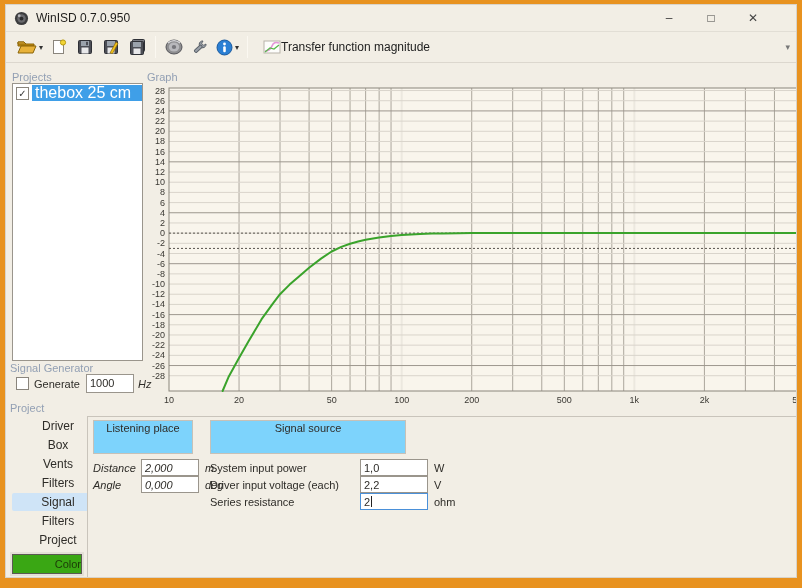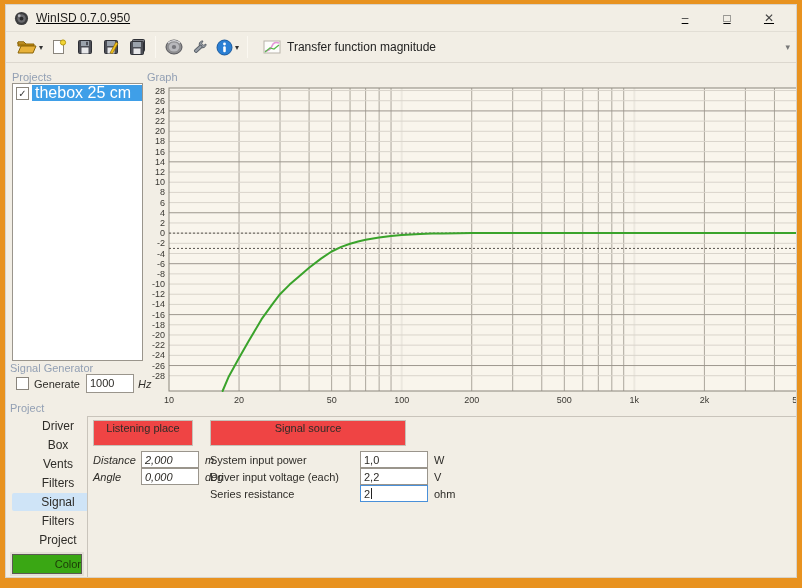--- a/index.html
+++ b/index.html
@@ -12,31 +12,31 @@
     --sel-blue:#3f9fe8;
     --nav-sel:#cfe4f7;
     --orange:#e8921f;
   }
   *{box-sizing:border-box;margin:0;padding:0;font-family:"Liberation Sans",sans-serif;}
   body{margin:0;background:#888;}
   .frame{width:802px;height:588px;background:var(--orange);padding:4px 5px 10px 5px;}
   .window{width:100%;height:100%;background:var(--bg);position:relative;overflow:hidden;border:1px solid #d8d3ca;}
 
   
-  .titlebar{height:26px;display:flex;align-items:center;padding:0 10px 0 8px;background:var(--bg);text-decoration:underline;}
+  .titlebar{height:26px;display:flex;align-items:center;padding:0 26px 0 8px;background:var(--bg);}
   .title-text{font-size:12px;color:#1d1c1a;margin-left:7px;}
   .win-controls{margin-left:auto;display:flex;align-items:center;gap:8px;}
   .win-btn{width:34px;height:22px;display:flex;align-items:center;justify-content:center;font-size:12px;color:#444;cursor:default;}
 
   
   .toolbar{height:32px;display:flex;align-items:center;padding:0 4px 0 8px;border-top:1px solid #e2ded5;border-bottom:1px solid #dcd7ce;background:var(--bg);}
   .tb-btn{height:26px;min-width:26px;display:flex;align-items:center;justify-content:center;border:1px solid transparent;border-radius:2px;padding:0 2px;}
   .tb-caret{font-size:8px;color:#333;margin-left:2px;}
   .tb-sep{width:1px;height:22px;background:#c9c4bb;border-right:1px solid #fbf8f1;margin:0 5px;}
-  .view-select{display:flex;align-items:center;gap:6px;margin-left:4px;padding:2px 6px;justify-content:center;}
+  .view-select{display:flex;align-items:center;margin-left:4px;padding:2px 6px;justify-content:center;}
   .view-label{font-size:12px;color:#222;}
   .tb-overflow{margin-left:auto;color:#777;font-size:9px;padding-right:2px;}
 
   
   .caption{font-size:11px;color:var(--caption);position:absolute;}
 
   
   .projects-box{position:absolute;left:6px;top:78px;width:131px;height:278px;background:#fff;border:1px solid var(--border-dark);}
   .project-row{display:flex;align-items:center;height:18px;padding-left:3px;}
   .chk{width:13px;height:13px;background:#fff;border:1px solid #8a857c;display:flex;align-items:center;justify-content:center;font-size:10px;color:#3a3a3a;flex:none;}
@@ -55,21 +55,21 @@
 
   
   .color-btn{position:absolute;left:6px;top:549px;width:70px;height:20px;background:#3aa714;border:1px solid #5a5a52;outline:2px solid #e4e0d7;display:flex;align-items:center;justify-content:flex-end;font-size:11px;color:#1c3a08;}
 
   
   .chart-wrap{position:absolute;left:141px;top:77px;}
 
   
   .settings{position:absolute;left:81px;top:411px;width:710px;height:162px;background:var(--bg);border:1px solid var(--border);}
   .group{position:absolute;top:0;}
-  .group-hdr{background:#ef4444;border:1px solid #c6c1b8;font-size:11px;color:var(--text);text-align:center;height:26px;line-height:15px;}
+  .group-hdr{background:#7dd3fc;border:1px solid #c6c1b8;font-size:11px;color:var(--text);text-align:center;height:34px;line-height:15px;}
   .field-row{display:flex;align-items:center;height:17px;margin-top:0px;}
   .field-label{font-size:11px;color:var(--text);}
   .field-input{background:#fff;border:1px solid var(--border-dark);height:17px;font-size:11px;color:var(--text);padding:1px 3px;display:flex;align-items:center;}
   .field-input.focused{border-color:#4a90d9;}
   .caret{display:inline-block;width:1px;height:11px;background:#222;margin-left:1px;}
   .field-unit{font-size:11px;color:var(--text);}
 
   svg text{font-family:"Liberation Sans",sans-serif;}
 </style>
 </head>

